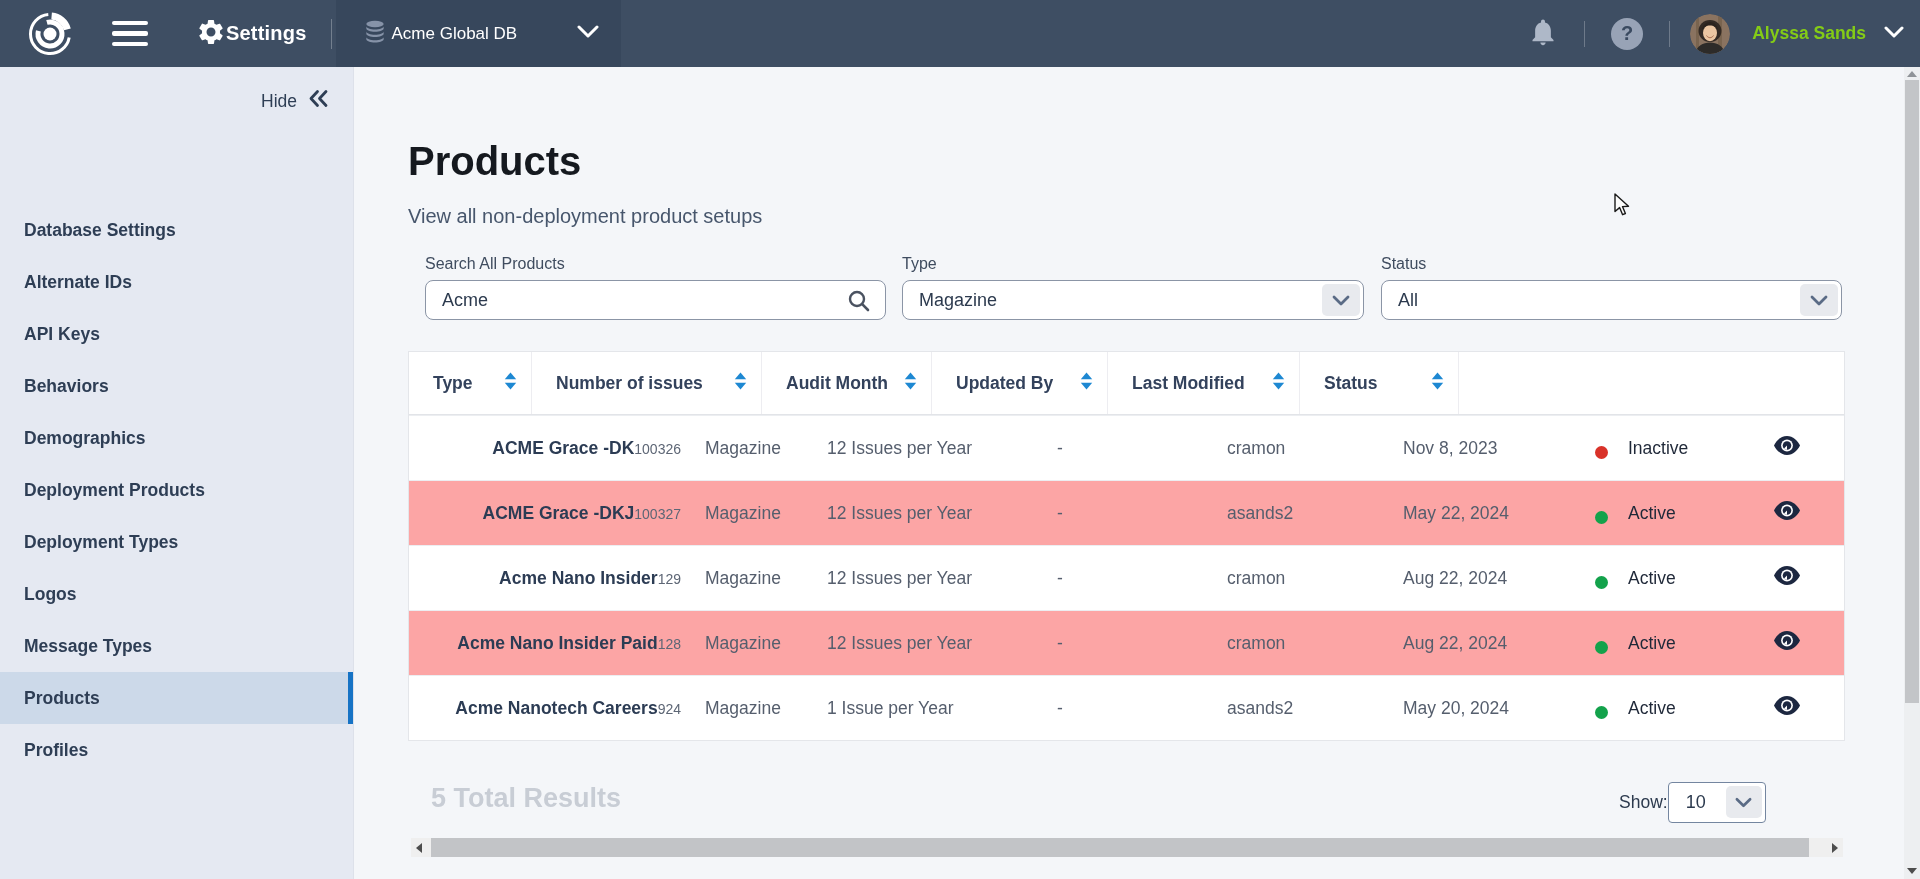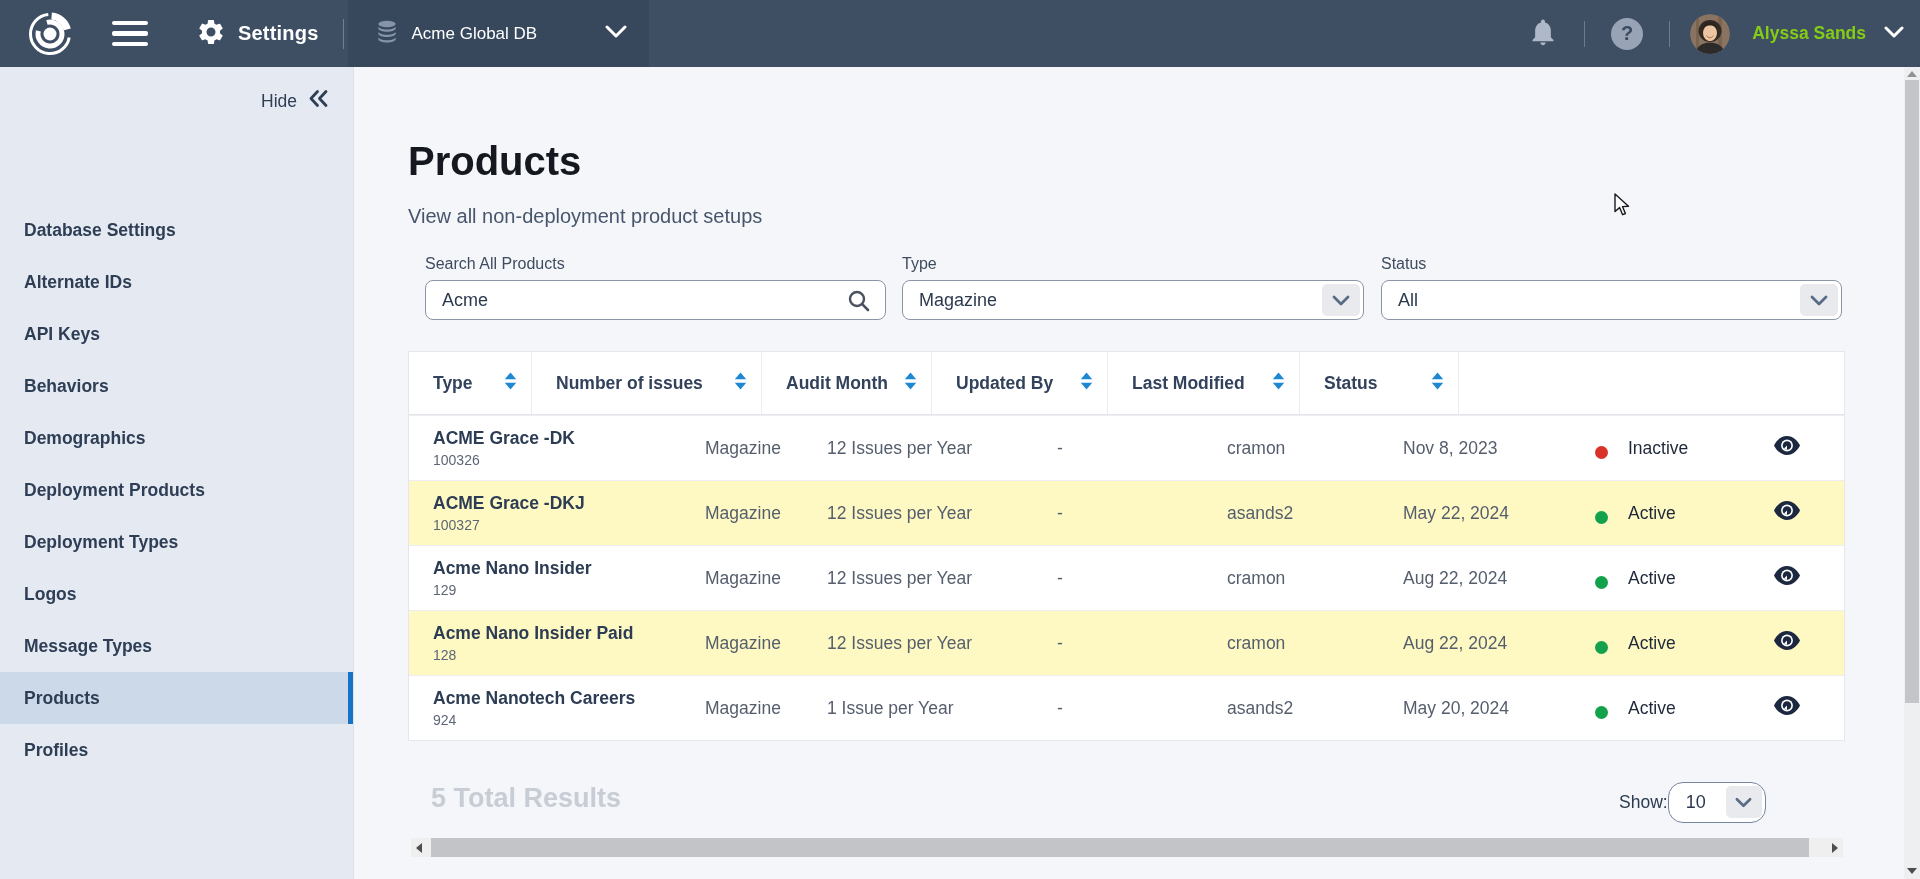--- a/index.html
+++ b/index.html
@@ -5,24 +5,24 @@
   * { margin:0; padding:0; box-sizing:border-box; }
   html,body { width:1920px; height:879px; overflow:hidden; }
   body { font-family:"Liberation Sans", sans-serif; background:#f4f6f9; position:relative; }
 
   
   .topbar { position:absolute; top:0; left:0; width:1920px; height:67px; background:#3e4e63; display:flex; align-items:center; z-index:5; }
   .tb-left { display:flex; align-items:center; height:100%; }
   .logo { margin-left:28px; width:44px; height:44px; display:flex; align-items:center; justify-content:center; }
   .hamburger { margin-left:40px; width:36px; display:flex; flex-direction:column; gap:6px; cursor:pointer; }
   .hamburger span { display:block; height:4.5px; background:#fff; border-radius:2px; }
-  .gear-wrap { margin-left:48px; display:flex; align-items:center; gap:12px; }
+  .gear-wrap { margin-left:48px; display:flex; align-items:center; }
   .tb-title { color:#fff; font-size:20px; font-weight:bold; letter-spacing:.2px; }
   .tb-divider { width:1px; height:30px; background:rgba(255,255,255,.28); margin-left:24px; }
-  .db-select { height:100%; margin-left:4px; padding:0 22px 0 26px; background:#37475c; display:flex; align-items:center; gap:12px; cursor:pointer; }
+  .db-select { height:100%; margin-left:4px; padding:0 22px 0 26px; background:#37475c; display:flex; align-items:center; gap:4px; cursor:pointer; }
   .db-name { color:#fff; font-size:17px; }
   .db-chevron { margin-left:56px; }
   .tb-right { margin-left:auto; display:flex; align-items:center; height:100%; }
   .tb-sep { width:1px; height:26px; background:rgba(255,255,255,.25); }
   .bell { margin-right:26px; }
   .help-circle { width:32px; height:32px; border-radius:50%; background:#98a3b6; color:#3a4a60; font-size:20px; font-weight:bold; display:flex; align-items:center; justify-content:center; margin:0 26px; cursor:pointer; }
   .avatar { width:40px; height:40px; border-radius:50%; overflow:hidden; margin:0 22px 0 20px; flex:0 0 auto; }
   .user-name { color:#84cc16; font-size:17.5px; font-weight:bold; }
   .user-chevron { margin:0 16px 0 18px; }
 
@@ -49,35 +49,35 @@
   .select-value { font-size:18px; color:#2c3a4e; padding-left:16px; }
   .dd-btn { position:absolute; right:3px; top:3px; width:38px; height:32px; background:#e8eaee; border-radius:5px; display:flex; align-items:center; justify-content:center; cursor:pointer; }
 
   
   .table { position:absolute; left:54px; top:284px; width:1437px; background:#fff; border:1px solid #e4e6ea; }
   .thead { display:flex; height:63px; border-bottom:1px solid #e2e4e8; background:#fff; }
   .th { display:flex; align-items:center; justify-content:space-between; padding:0 14px 0 24px; border-left:1px solid #ededf1; cursor:pointer; }
   .th:first-child { border-left:none; }
   .th-label { font-size:17.5px; font-weight:bold; color:#33425c; white-space:nowrap; }
   .tr { display:flex; height:65px; align-items:center; border-top:1px solid #eceef1; background:#fff; }
-  .tr.alt { background:#fef9c3; }
+  .tr.alt { background:#fca5a5; }
   .td { padding-left:24px; font-size:17.5px; color:#555e6d; white-space:nowrap; }
-  .td-name { display:flex; flex-direction:column; justify-content:flex-end; }
+  .td-name { display:flex; flex-direction:row; justify-content:flex-end; }
   .row-name { font-size:17.5px; font-weight:bold; color:#2c3c54; }
   .row-id { font-size:14px; color:#5d6675; margin-top:3px; }
   .td-status { display:flex; align-items:flex-end; gap:20px; }
   .status-dot { width:13px; height:13px; border-radius:50%; flex:0 0 auto; }
   .status-text { font-size:17.5px; color:#1f2838; }
   .td-actions { display:flex; align-items:center; justify-content:center; padding-left:0; cursor:pointer; }
 
   
   .total-results { position:absolute; left:77px; top:716px; font-size:27px; font-weight:bold; color:#c8cdd5; }
   .show-wrap { position:absolute; left:1265px; top:715px; display:flex; align-items:center; }
   .show-label { font-size:17.5px; color:#2c3a4e; }
-  .show-select { position:relative; width:98px; height:41px; background:#fff; border:1.5px solid #7486a0; border-radius:15px; display:flex; align-items:center; }
+  .show-select { position:relative; width:98px; height:41px; background:#fff; border:1.5px solid #7486a0; border-radius:4px; display:flex; align-items:center; }
   .show-value { font-size:18px; color:#2c3a4e; padding-left:17px; }
   .show-select .dd-btn { top:3px; right:3px; height:32px; width:36px; }
 
   
   .hscroll { position:absolute; left:57px; top:771px; width:1432px; height:19px; background:#efefef; display:flex; align-items:center; }
   .hs-arrow { width:16px; height:19px; display:flex; align-items:center; justify-content:center; flex:0 0 auto; }
   .tri-left { width:0; height:0; border-top:5px solid transparent; border-bottom:5px solid transparent; border-right:6px solid #4d4d4d; }
   .tri-right { width:0; height:0; border-top:5px solid transparent; border-bottom:5px solid transparent; border-left:6px solid #4d4d4d; }
   .hs-thumb { margin-left:4px; width:1378px; height:19px; background:#c2c4c7; }
   .hs-spacer { flex:1; }

